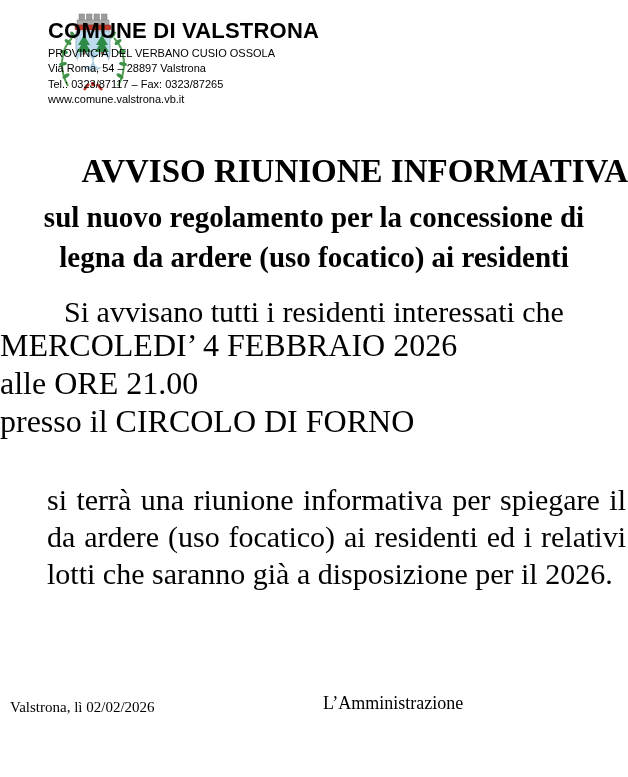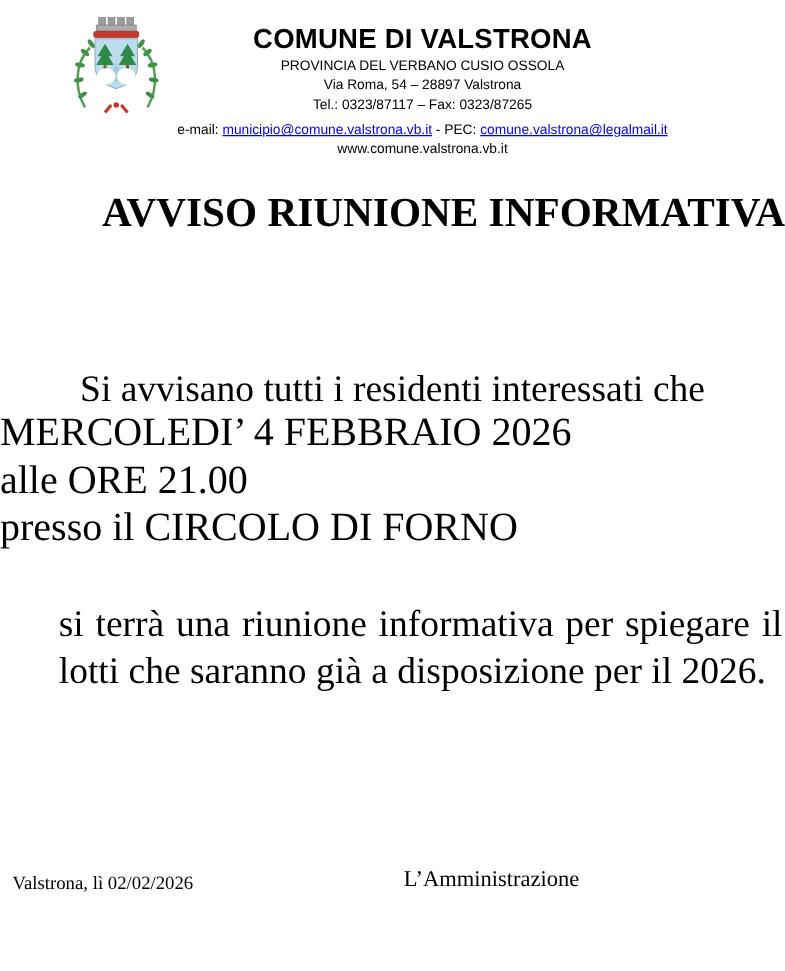--- a/index.html
+++ b/index.html
@@ -10,21 +10,21 @@
     margin: 0 auto;
     background: #ffffff;
     color: #000000;
     font-family: "Liberation Serif", serif;
     overflow: hidden;
   }
 
   
   .letterhead {
     position: absolute; top: 18px; left: 0; width: 100%;
-    text-align: center;
+    text-align: left;
     font-family: "Liberation Sans", sans-serif;
     line-height: 1.22;
     padding-left: 48px;
   }
   .lh-muni  { font-size: 22px; font-weight: 700; letter-spacing: 0.2px; }
   .lh-small { font-size: 11px; margin-top: 2px; }
   .lh-mail  { font-size: 11px; margin-top: 7px; }
   .lh-web   { font-size: 11px; margin-top: 2px; }
   .doc-link { color: #0000EE; text-decoration: underline; cursor: pointer; }
 
@@ -115,41 +115,40 @@
         <circle cx="37" cy="72" r="2.2" fill="#c0392b"></circle>
       </g>
     </svg>
   </div>
 
   <div class="letterhead">
     <div class="lh-muni">COMUNE DI VALSTRONA</div>
     <div class="lh-small">PROVINCIA DEL VERBANO CUSIO OSSOLA</div>
     <div class="lh-small">Via Roma, 54 – 28897 Valstrona</div>
     <div class="lh-small">Tel.: 0323/87117 – Fax: 0323/87265</div>
-    <div class="lh-mail">
-      <span>e-mail:</span>
-      <a class="doc-link">municipio@comune.valstrona.vb.it</a>
-      <span>- PEC:</span>
-      <a class="doc-link">comune.valstrona@legalmail.it</a>
-    </div>
     <div class="lh-web">www.comune.valstrona.vb.it</div>
   </div>
 
   <div class="title">AVVISO RIUNIONE INFORMATIVA</div>
 
+  <div class="subtitle">
+    <div>sul nuovo regolamento per la concessione di</div>
+    <div>legna da ardere (uso focatico) ai residenti</div>
+  </div>
 
   <div class="intro">Si avvisano tutti i residenti interessati che</div>
 
   <div class="meeting">
     <div>MERCOLEDI’ 4 FEBBRAIO 2026</div>
     <div>alle ORE 21.00</div>
     <div>presso il CIRCOLO DI FORNO</div>
   </div>
 
   <div class="para">
     <div class="jline">si terrà una riunione informativa per spiegare il</div>
+    <div class="jline">da ardere (uso focatico) ai residenti ed i relativi</div>
     <div class="jline-end">lotti che saranno già a disposizione per il 2026.</div>
   </div>
 
   <div class="place-date">Valstrona, lì 02/02/2026</div>
   <div class="signature">L’Amministrazione</div>
 
 </div>
 
 </body></html>

